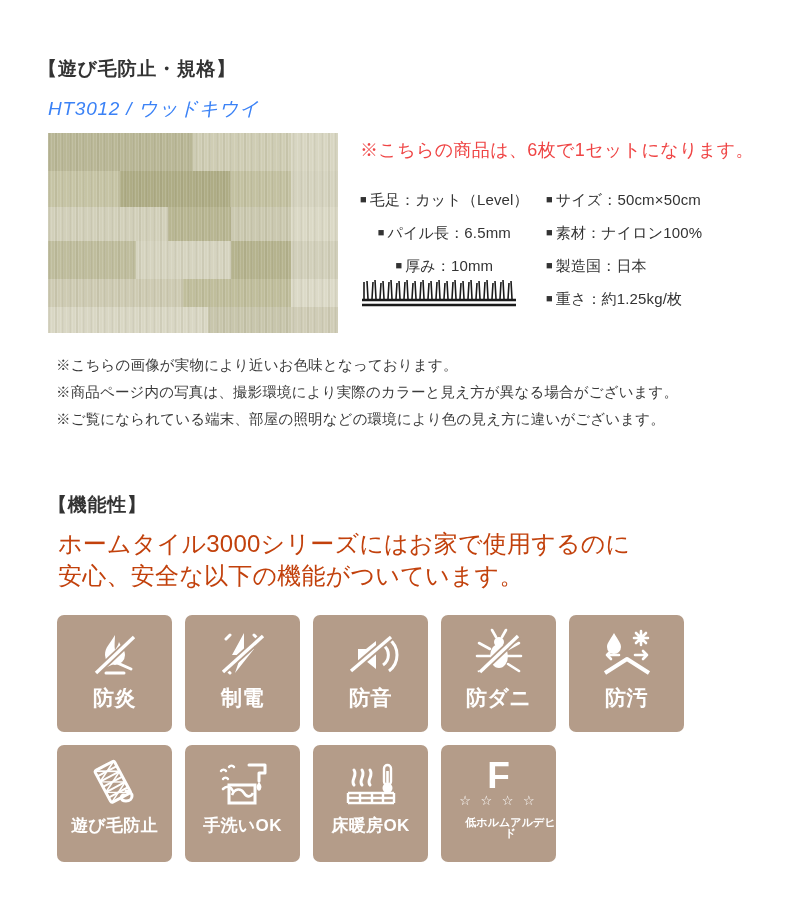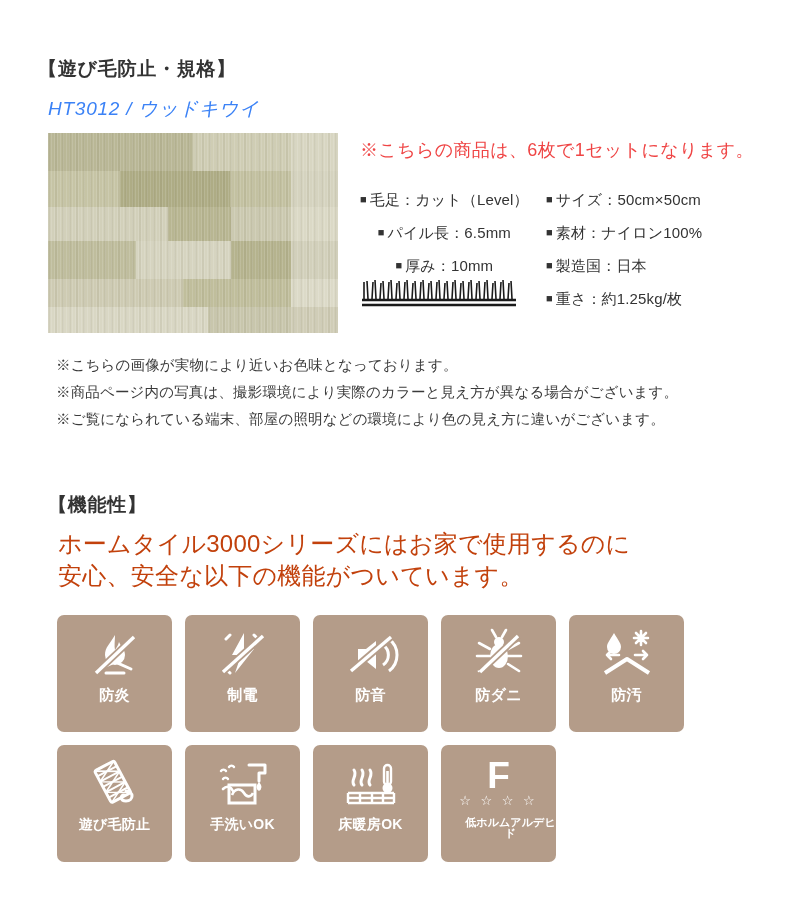--- a/index.html
+++ b/index.html
@@ -146,28 +146,28 @@
     color: #ffffff;
   }
   .fbox .glyph {
     height: 66px;
     display: flex;
     align-items: center;
     justify-content: center;
     margin-top: 6px;
   }
   .fbox .flabel {
-    font-size: 15px;
+    font-size: 21px;
     font-weight: bold;
     letter-spacing: 0.02em;
     line-height: 1;
     text-align: center;
   }
   .fbox .flabel.small {
-    font-size: 14px;
+    font-size: 17px;
   }
   .fbox .flabel.tiny {
     font-size: 11px;
     letter-spacing: 0.01em;
     margin-left: 24px;
   }
   .stars {
     font-size: 13px;
     letter-spacing: 3px;
     line-height: 1;

